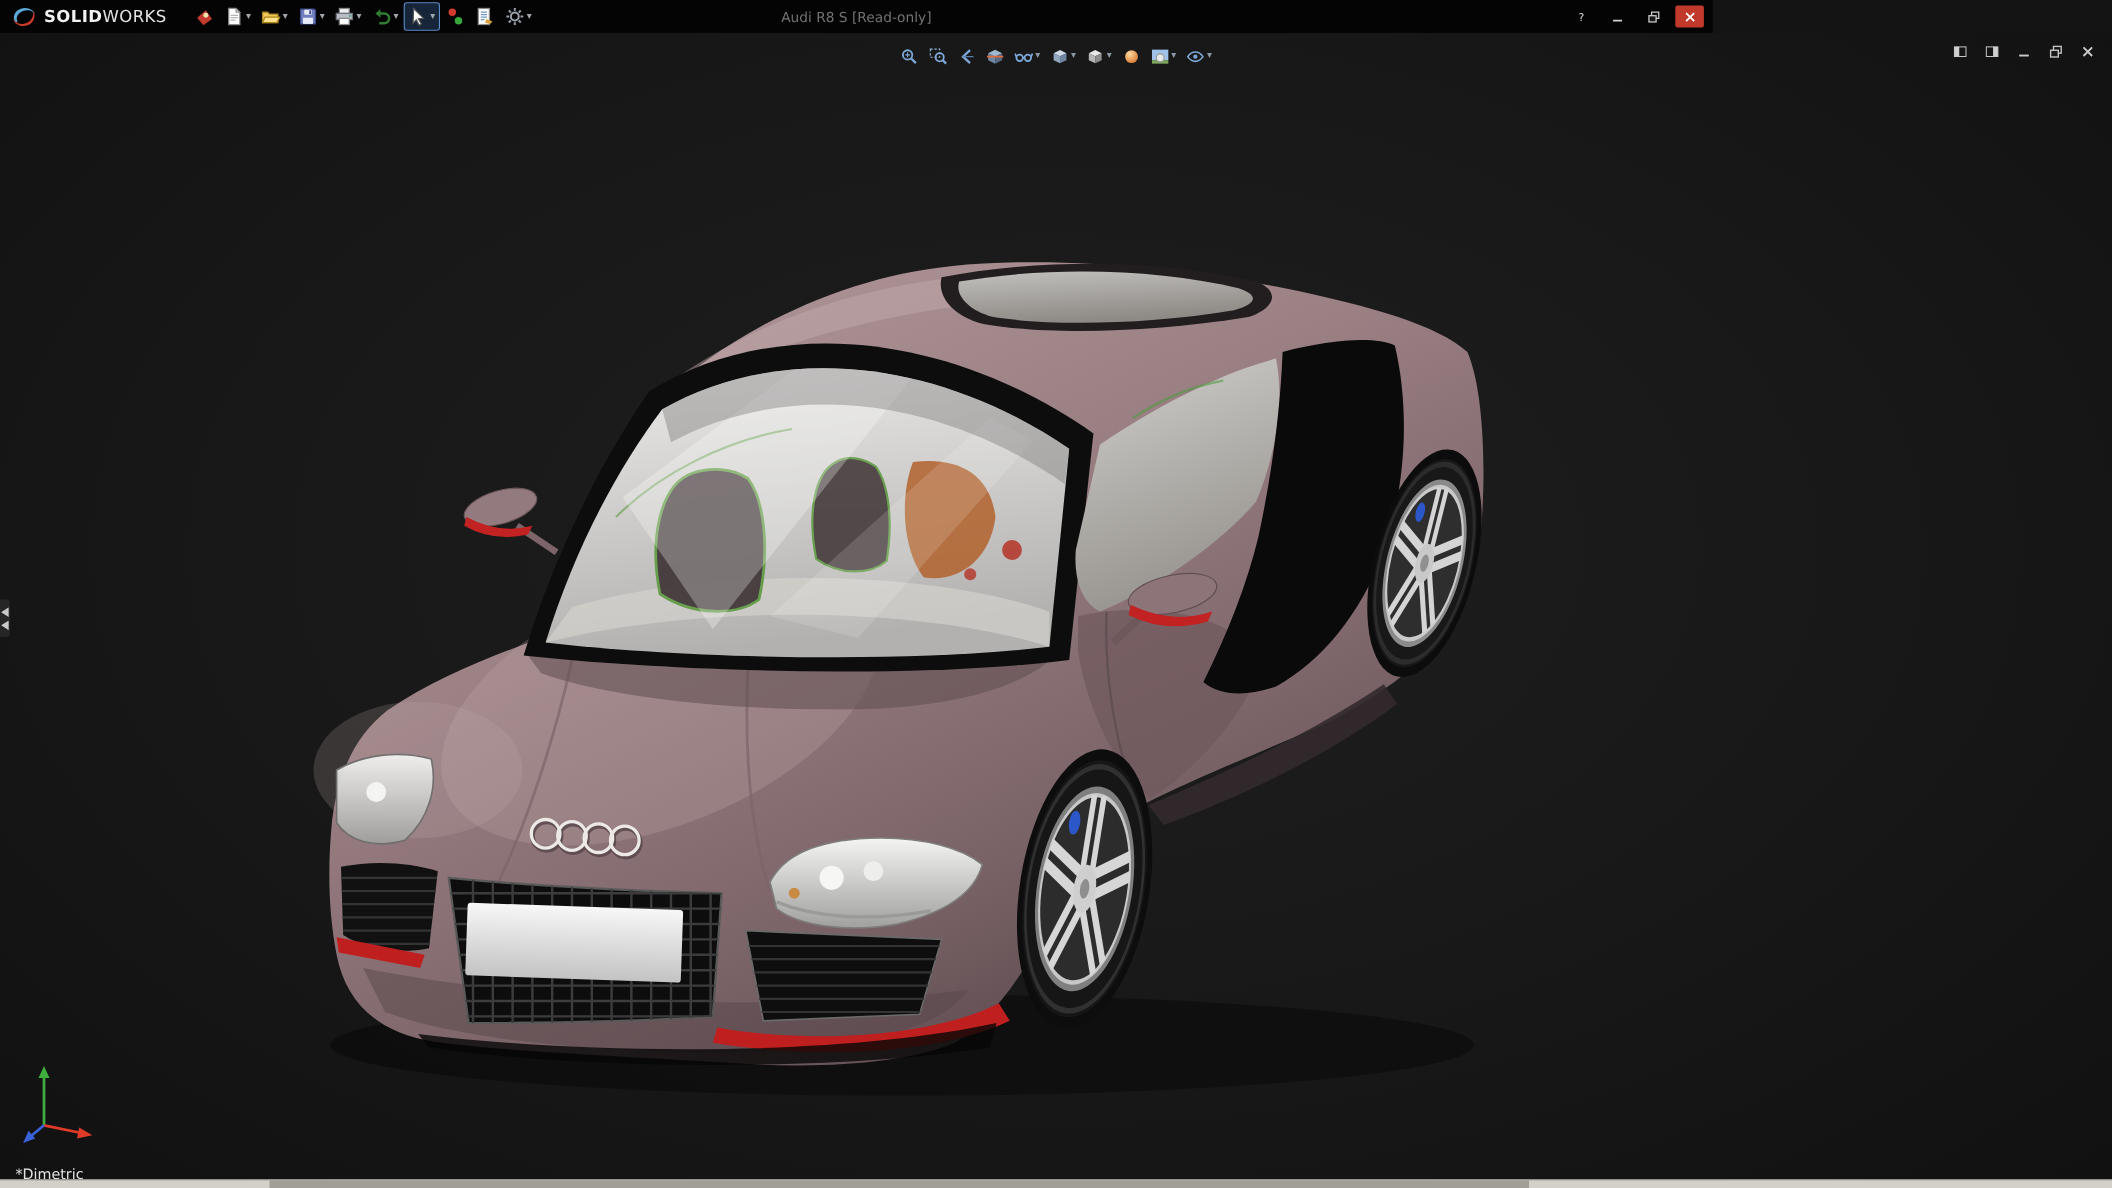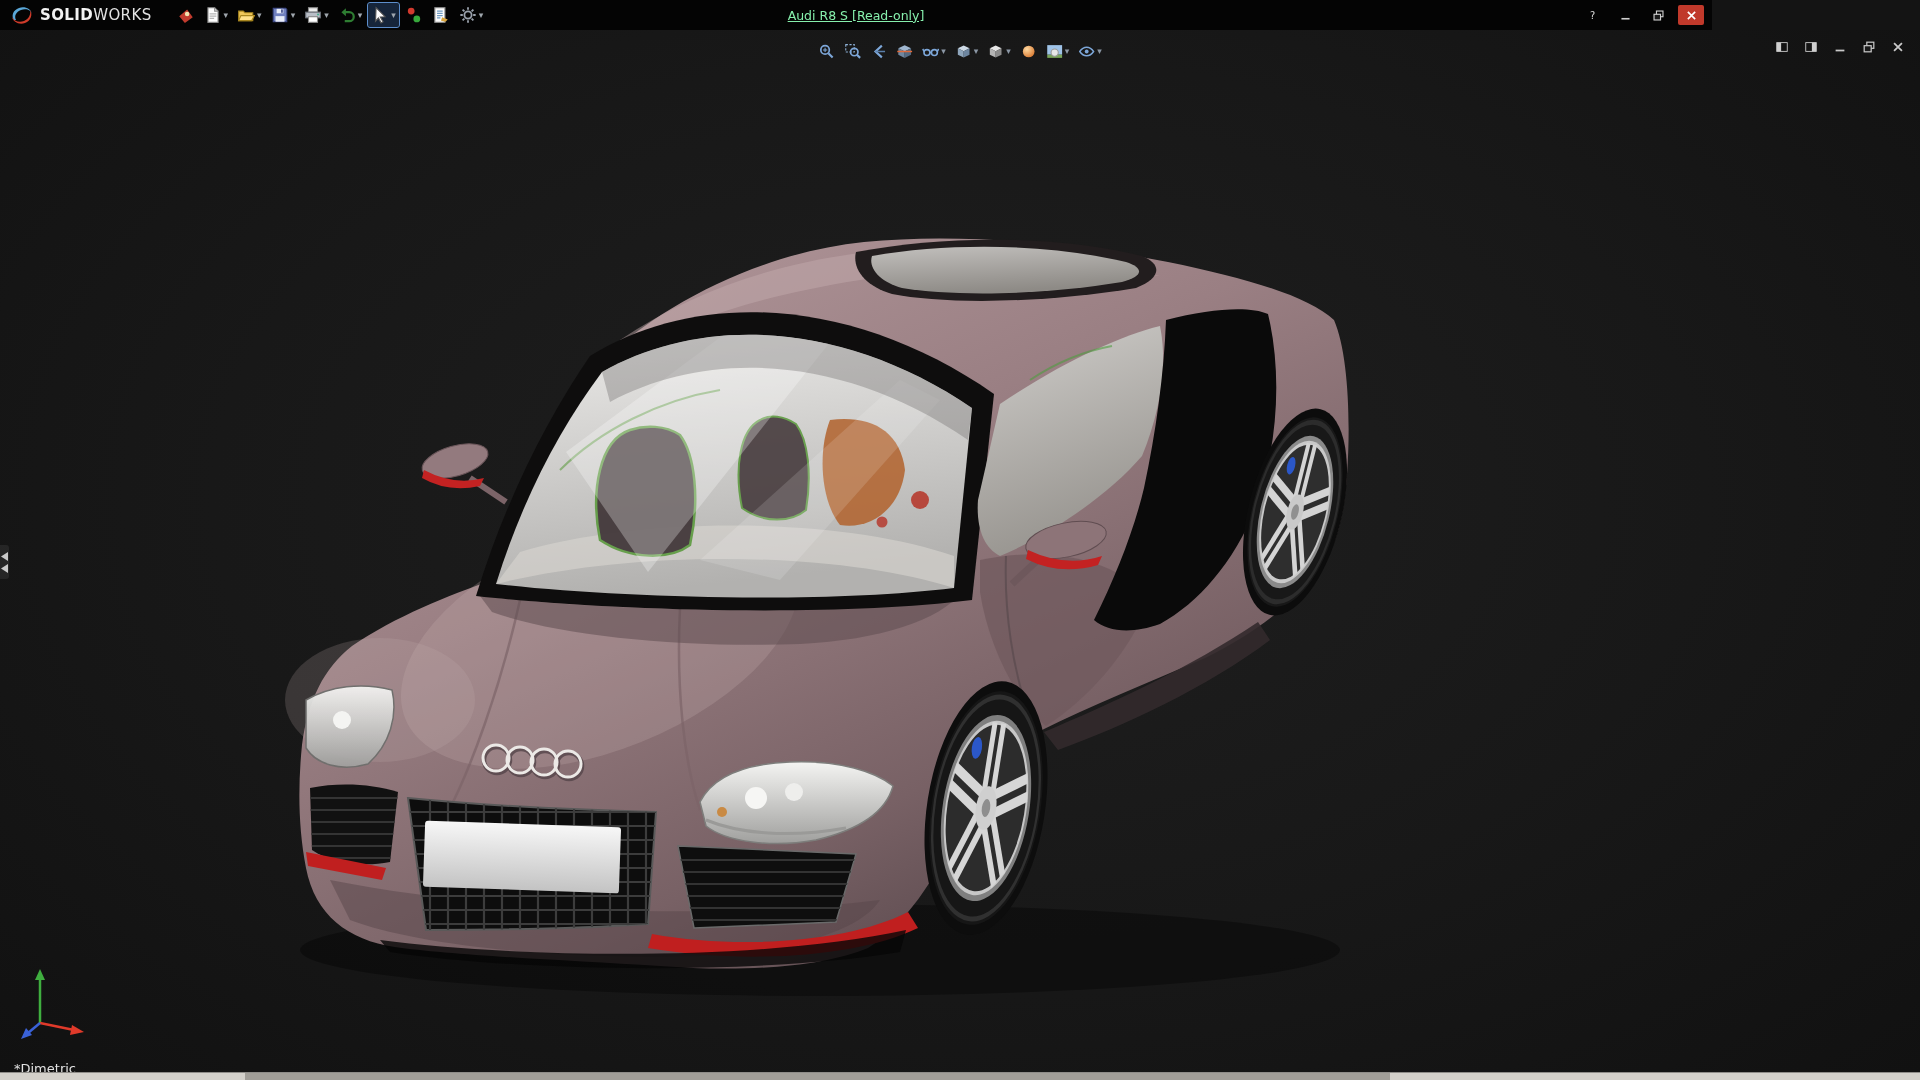--- a/index.html
+++ b/index.html
@@ -3,37 +3,37 @@
 <meta charset="utf-8">
 <style>
   html,body{margin:0;padding:0;}
   body{
     width:1920px;height:1080px;position:relative;overflow:hidden;
     background:#141414;font-family:"DejaVu Sans","Liberation Sans",sans-serif;
     -webkit-font-smoothing:antialiased;
   }
   
   .titlebar{
-    position:absolute;top:0;left:0;width:1712px;height:30px;background:#040404;
+    position:absolute;top:0;left:0;width:1557px;height:30px;background:#040404;
     display:flex;align-items:center;z-index:30;
   }
   .brand{display:flex;align-items:center;gap:6px;padding-left:10px;height:100%;}
   .brand-logo svg{width:24px;height:22px;display:block;}
   .brand-text{color:#f2f2f2;font-size:15px;letter-spacing:.4px;white-space:nowrap;}
   .brand-text .b{font-weight:bold;}
   .brand-text .l{font-weight:normal;color:#e3e3e3;}
   .main-toolbar{display:flex;align-items:center;gap:3px;margin-left:22px;}
   .tool-btn{height:24px;display:flex;align-items:center;padding:0 3px;border-radius:2px;cursor:default;}
   .tool-btn.active{outline:1px solid #5d8ecb;background:#16253a;}
   .ticon{display:block;}
   .ticon svg{width:18px;height:18px;display:block;}
   .dd{color:#9fa6ad;font-size:9px;margin-left:2px;line-height:1;}
   .window-title{
     position:absolute;left:50%;top:0;transform:translateX(-50%);height:30px;
-    display:flex;align-items:center;color:#86efac;font-size:12.5px;white-space:nowrap;text-decoration:underline;
+    display:flex;align-items:center;color:#737373;font-size:12.5px;white-space:nowrap;
   }
   .win-controls{position:absolute;right:8px;top:0;height:30px;display:flex;align-items:center;gap:7px;}
   .win-btn{width:26px;height:20px;display:flex;align-items:center;justify-content:center;color:#cfcfcf;border-radius:2px;}
   .win-btn svg{width:13px;height:13px;display:block;}
   .win-btn.danger{background:#c0392b;color:#ffffff;}
   
   .viewport{
     position:absolute;top:30px;left:0;width:1920px;height:1043px;
     background:radial-gradient(ellipse at 50% 45%, #1f1f1f 0%, #181818 55%, #111111 100%);
     overflow:hidden;

